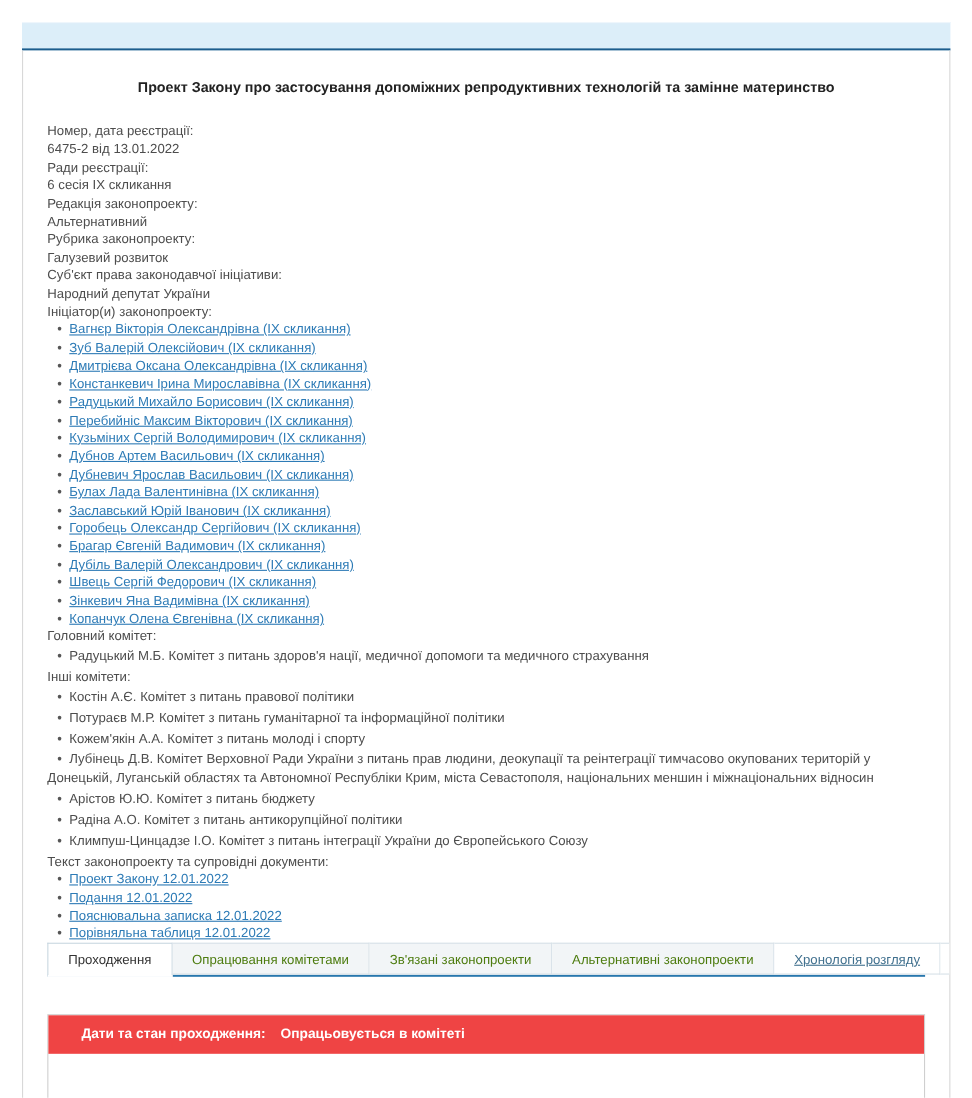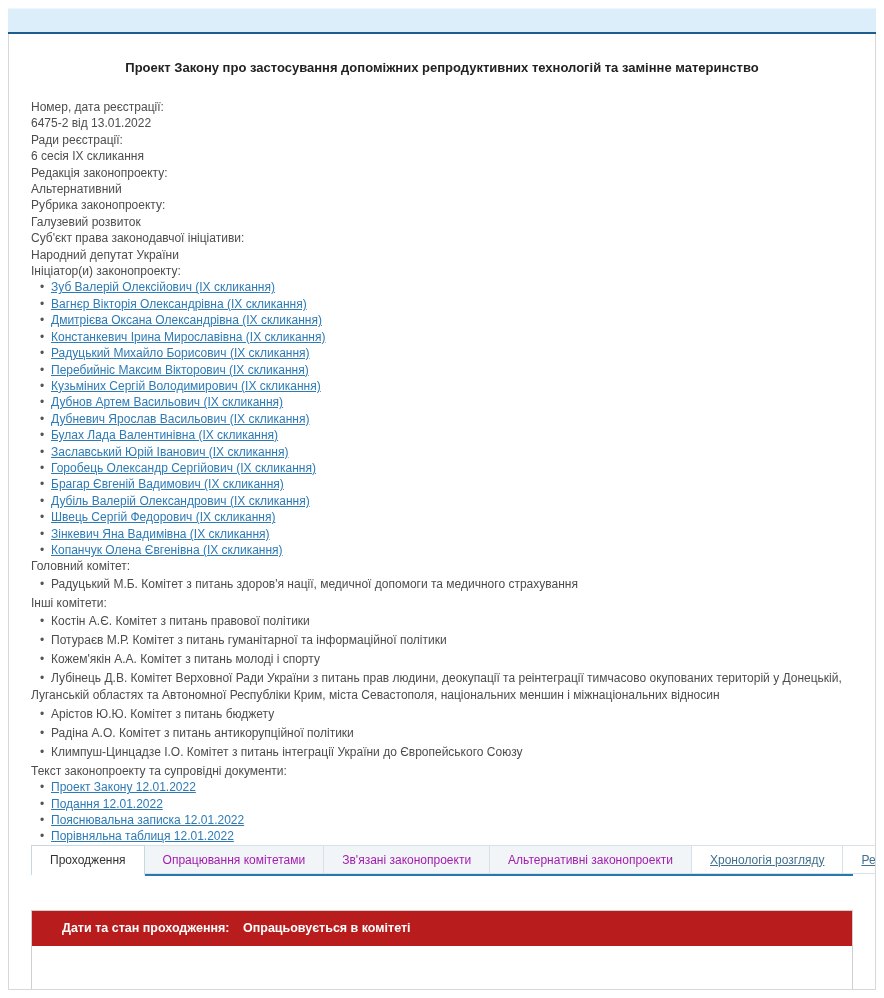--- a/index.html
+++ b/index.html
@@ -3,21 +3,21 @@
 <meta charset="utf-8">
 <style>
   * { box-sizing: border-box; margin: 0; padding: 0; }
   html, body { width: 884px; height: 998px; background: #fff; }
   body {
     font-family: "Liberation Sans", "DejaVu Sans", sans-serif;
     font-size: 12px;
     color: #4d4d4d;
     position: relative;
   }
-  .page { padding: 8px; height: 998px; }
+  .page { padding: 20px; height: 998px; }
   .topbar {
     height: 26px;
     background: #dceef9;
     border-top: 1px solid #eef6fc;
     border-bottom: 2px solid #1c5d8d;
   }
   .content {
     height: 956px;
     background: #fff;
     border: 1px solid #d8d8d8;
@@ -61,29 +61,29 @@
     cursor: pointer;
   }
   .tab:first-child { border-left-width: 1px; }
   .tab.active {
     background: #fff;
     color: #333;
     border-color: #c9d7e0;
     border-bottom: 2px solid #fff;
     margin-bottom: -2px;
   }
-  .tab.disabled { background: #f2f5f7; color: #a21caf; }
+  .tab.disabled { background: #f2f5f7; color: #4d7c0f; }
 
   .ptable {
     margin-top: 34px;
     border: 1px solid #cfcfcf;
   }
   .thead {
     display: flex;
-    background: #b91c1c;
+    background: #ef4444;
     color: #fff;
     font-weight: bold;
     height: 35px;
     align-items: center;
     font-size: 12.5px;
   }
   .th-date { width: 205px; padding-left: 30px; }
   .th-status { flex: 1; padding-left: 6px; }
   .trow { display: flex; height: 19px; align-items: center; background: #fff; margin-top: 40px; }
   .trow:nth-child(even) { background: #e7f2fa; }
@@ -121,22 +121,22 @@
       </div>
         <div class="meta-pair">
         <div class="meta-label">Суб'єкт права законодавчої ініціативи:</div>
         <div class="meta-value">Народний депутат України</div>
       </div>
       </div>
 
     <div class="section-label">Ініціатор(и) законопроекту:</div>
     <ul>
 
-    <li><span class="bullet">•</span><a class="link" href="#">Зуб Валерій Олексійович (IX скликання)</a></li>
-        <li><span class="bullet">•</span><a class="link" href="#">Вагнєр Вікторія Олександрівна (IX скликання)</a></li>
+    <li><span class="bullet">•</span><a class="link" href="#">Вагнєр Вікторія Олександрівна (IX скликання)</a></li>
+        <li><span class="bullet">•</span><a class="link" href="#">Зуб Валерій Олексійович (IX скликання)</a></li>
         <li><span class="bullet">•</span><a class="link" href="#">Дмитрієва Оксана Олександрівна (IX скликання)</a></li>
         <li><span class="bullet">•</span><a class="link" href="#">Констанкевич Ірина Мирославівна (IX скликання)</a></li>
         <li><span class="bullet">•</span><a class="link" href="#">Радуцький Михайло Борисович (IX скликання)</a></li>
         <li><span class="bullet">•</span><a class="link" href="#">Перебийніс Максим Вікторович (IX скликання)</a></li>
         <li><span class="bullet">•</span><a class="link" href="#">Кузьміних Сергій Володимирович (IX скликання)</a></li>
         <li><span class="bullet">•</span><a class="link" href="#">Дубнов Артем Васильович (IX скликання)</a></li>
         <li><span class="bullet">•</span><a class="link" href="#">Дубневич Ярослав Васильович (IX скликання)</a></li>
         <li><span class="bullet">•</span><a class="link" href="#">Булах Лада Валентинівна (IX скликання)</a></li>
         <li><span class="bullet">•</span><a class="link" href="#">Заславський Юрій Іванович (IX скликання)</a></li>
         <li><span class="bullet">•</span><a class="link" href="#">Горобець Олександр Сергійович (IX скликання)</a></li>

